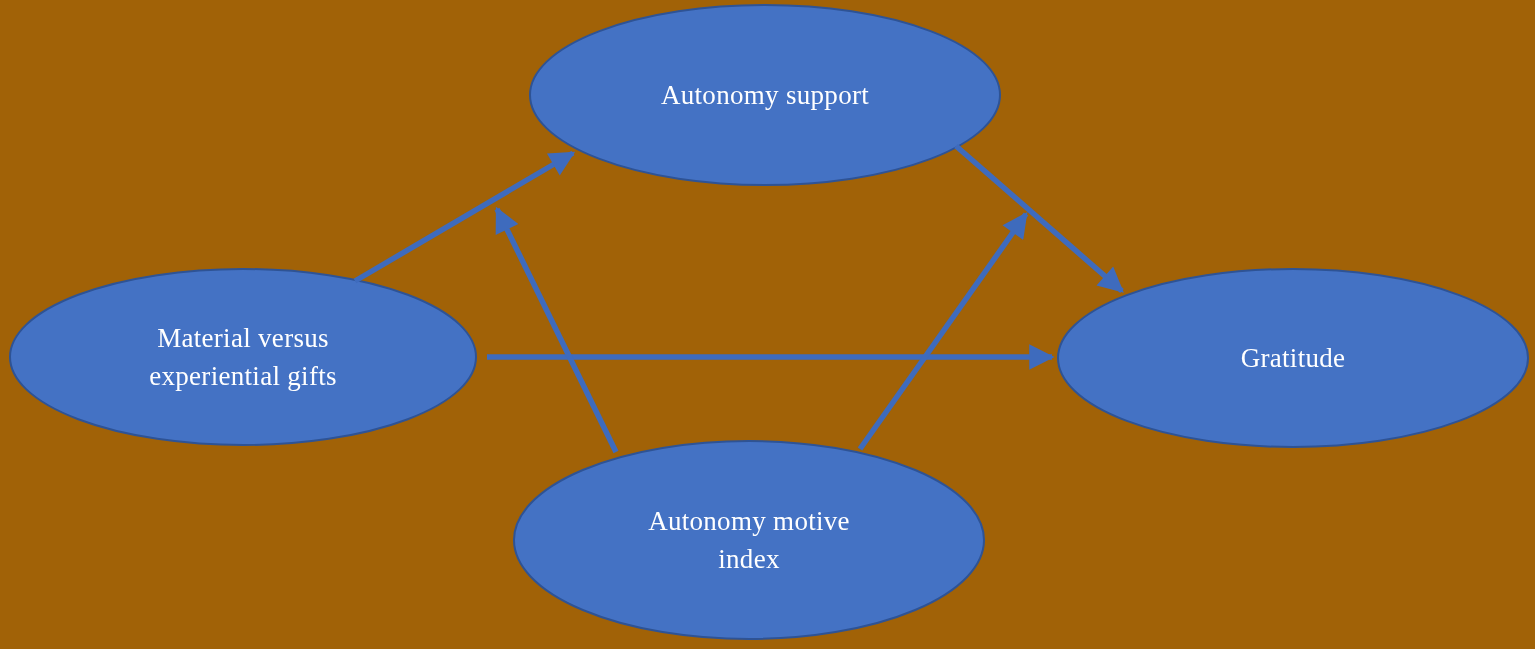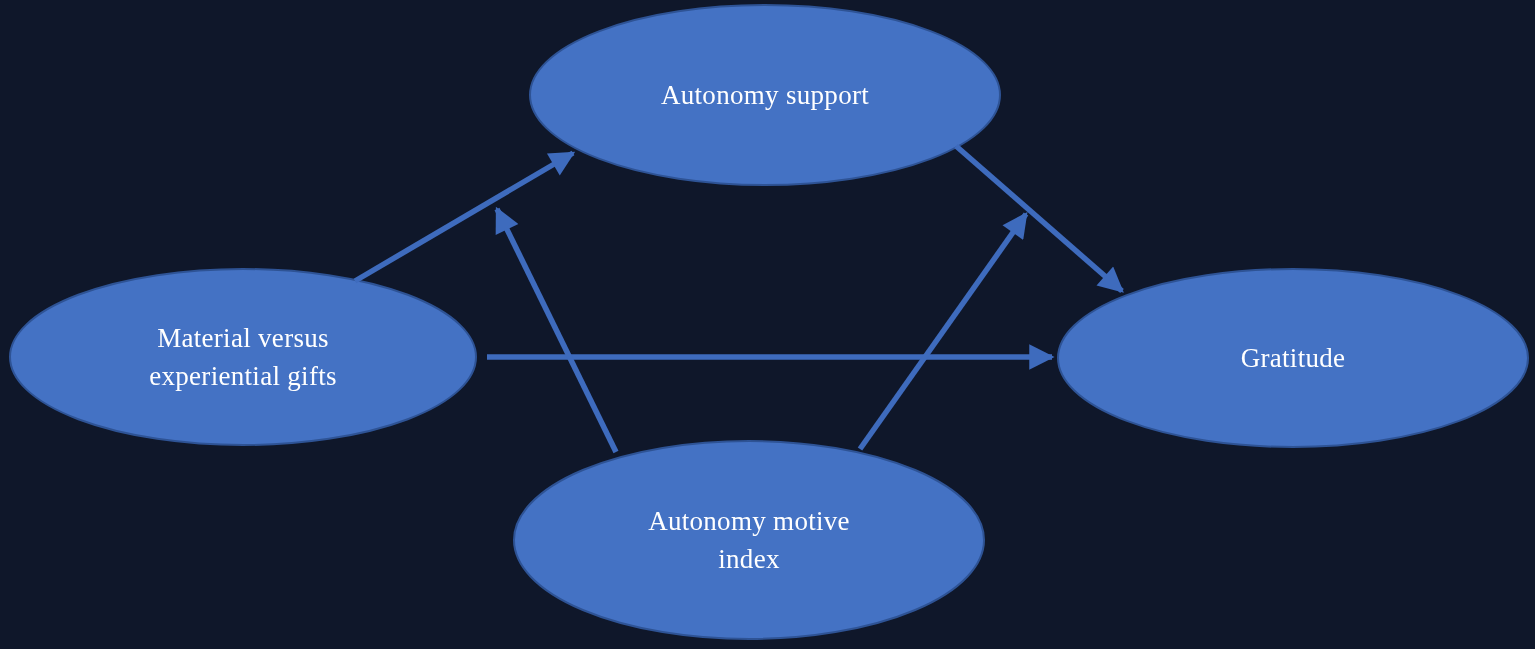--- a/index.html
+++ b/index.html
@@ -1,20 +1,20 @@
 <!DOCTYPE html>
 <html><head>
 <meta charset="utf-8">
 <style>
   html, body { margin: 0; padding: 0; background: #ffffff; }
   .canvas {
     position: relative;
     width: 1535px;
     height: 649px;
-    background: #0f172a;
+    background: #a16207;
     overflow: hidden;
     font-family: "Liberation Serif", "DejaVu Serif", serif;
   }
   #diagram-svg {
     position: absolute;
     left: 0; top: 0;
     width: 1535px;
     height: 649px;
   }
   .node-label {

